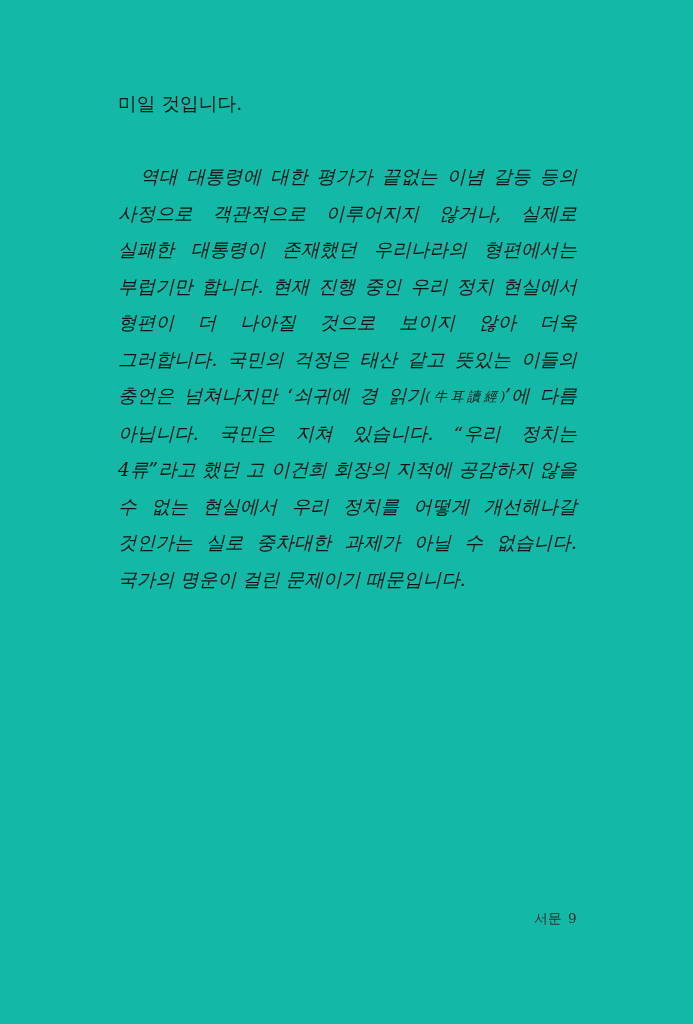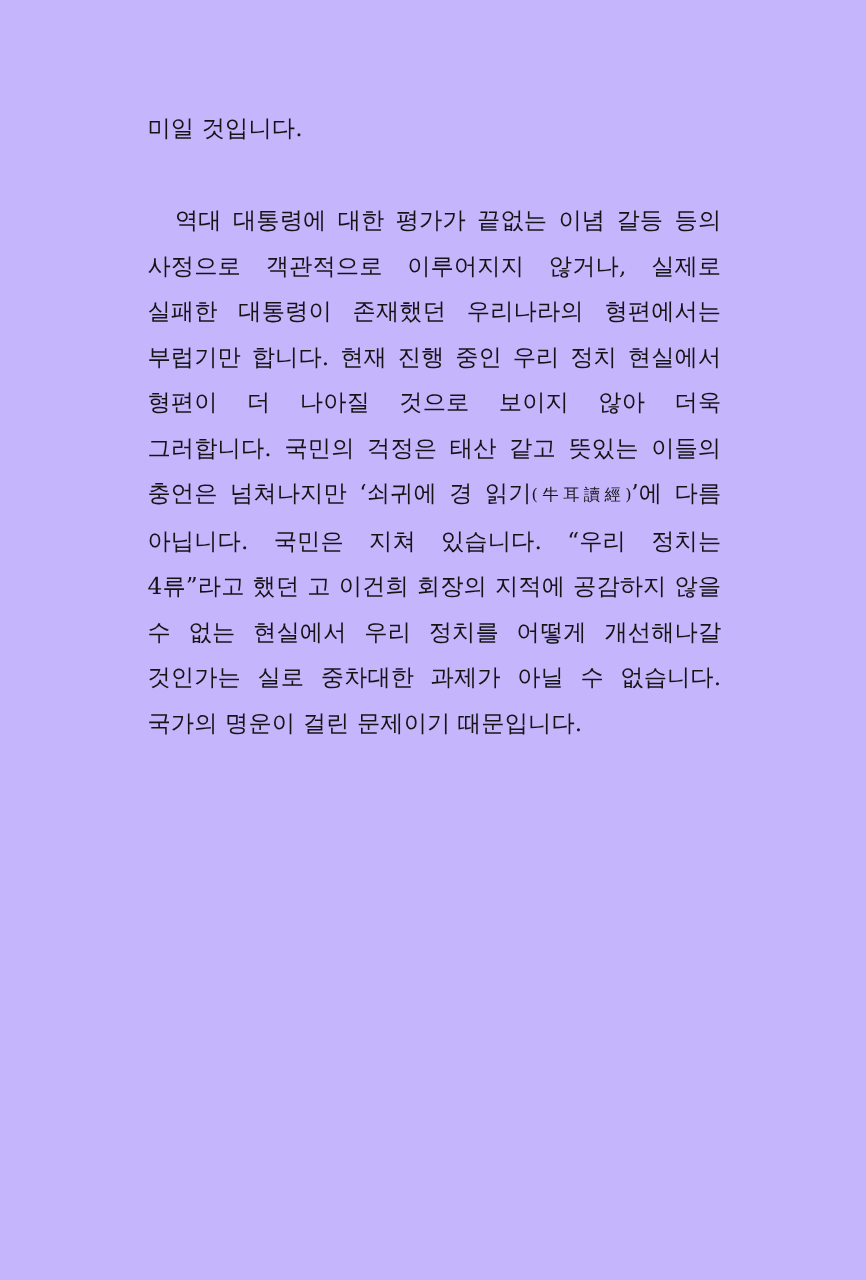--- a/index.html
+++ b/index.html
@@ -11,21 +11,21 @@
 
   body {
     font-family: "DejaVu Serif", "Liberation Serif", serif;
     -webkit-font-smoothing: antialiased;
   }
 
   .page {
     position: relative;
     width: 693px;
     height: 1024px;
-    background: #c4b5fd;
+    background: #14b8a6;
     overflow: hidden;
     box-sizing: border-box;
   }
 
   
   .text-column {
     position: absolute;
     left: 118px;
     top: 86px;
     width: 459px;
@@ -43,20 +43,21 @@
   }
 
   
   .para.continuation {
     text-indent: 0;
   }
 
   
   .para.indented {
     text-indent: 22px;
+    font-style: italic;
   }
 
   
   .gap-block {
     height: 36.5px;
   }
 
   
   .hanja {
     font-size: 13px;
@@ -96,14 +97,17 @@
 
     <div class="gap-block"></div>
 
     <p class="para indented"><span>역대 대통령에 대한 평가가 끝없는 이념 갈등 등의 사정으로 객관적으로 이루어지지 않거나, 실제로 실패한 대통령이 존재했던 우리나라의 형편에서는 부럽기만 합니다. 현재 진행 중인 우리 정치 현실에서 형편이 더 나아질 것으로 보이지 않아 더욱 그러합니다. 국민의 걱정은 태산 같고 뜻있는 이들의 충언은 넘쳐나지만 ‘쇠귀에 경 읽기</span><span class="hanja">(牛耳讀經)</span><span>’에 다름 아닙니다. 국민은 지쳐 있습니다. “우리 정치는 4류”라고 했던 고 이건희 회장의 지적에 공감하지 않을 수 없는 현실에서 우리 정치를 어떻게 개선해나갈 것인가는 실로 중차대한 과제가 아닐 수 없습니다. 국가의 명운이 걸린 문제이기 때문입니다.</span></p>
 
     <div class="gap-block"></div>
 
 
   </div>
 
+  <div class="footer">
+    <span class="folio-label">서문</span><span class="folio-number">9</span>
+  </div>
 
 </div>
 
 </body></html>

